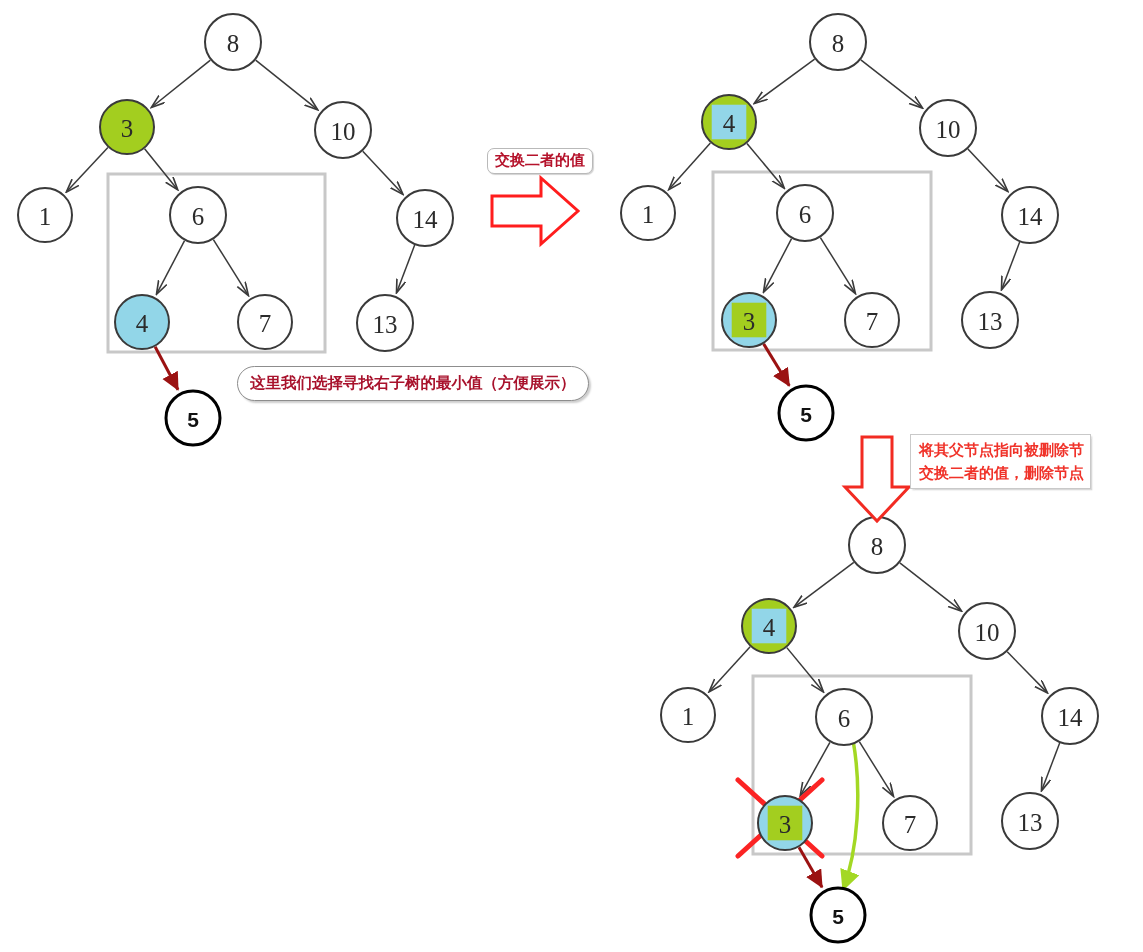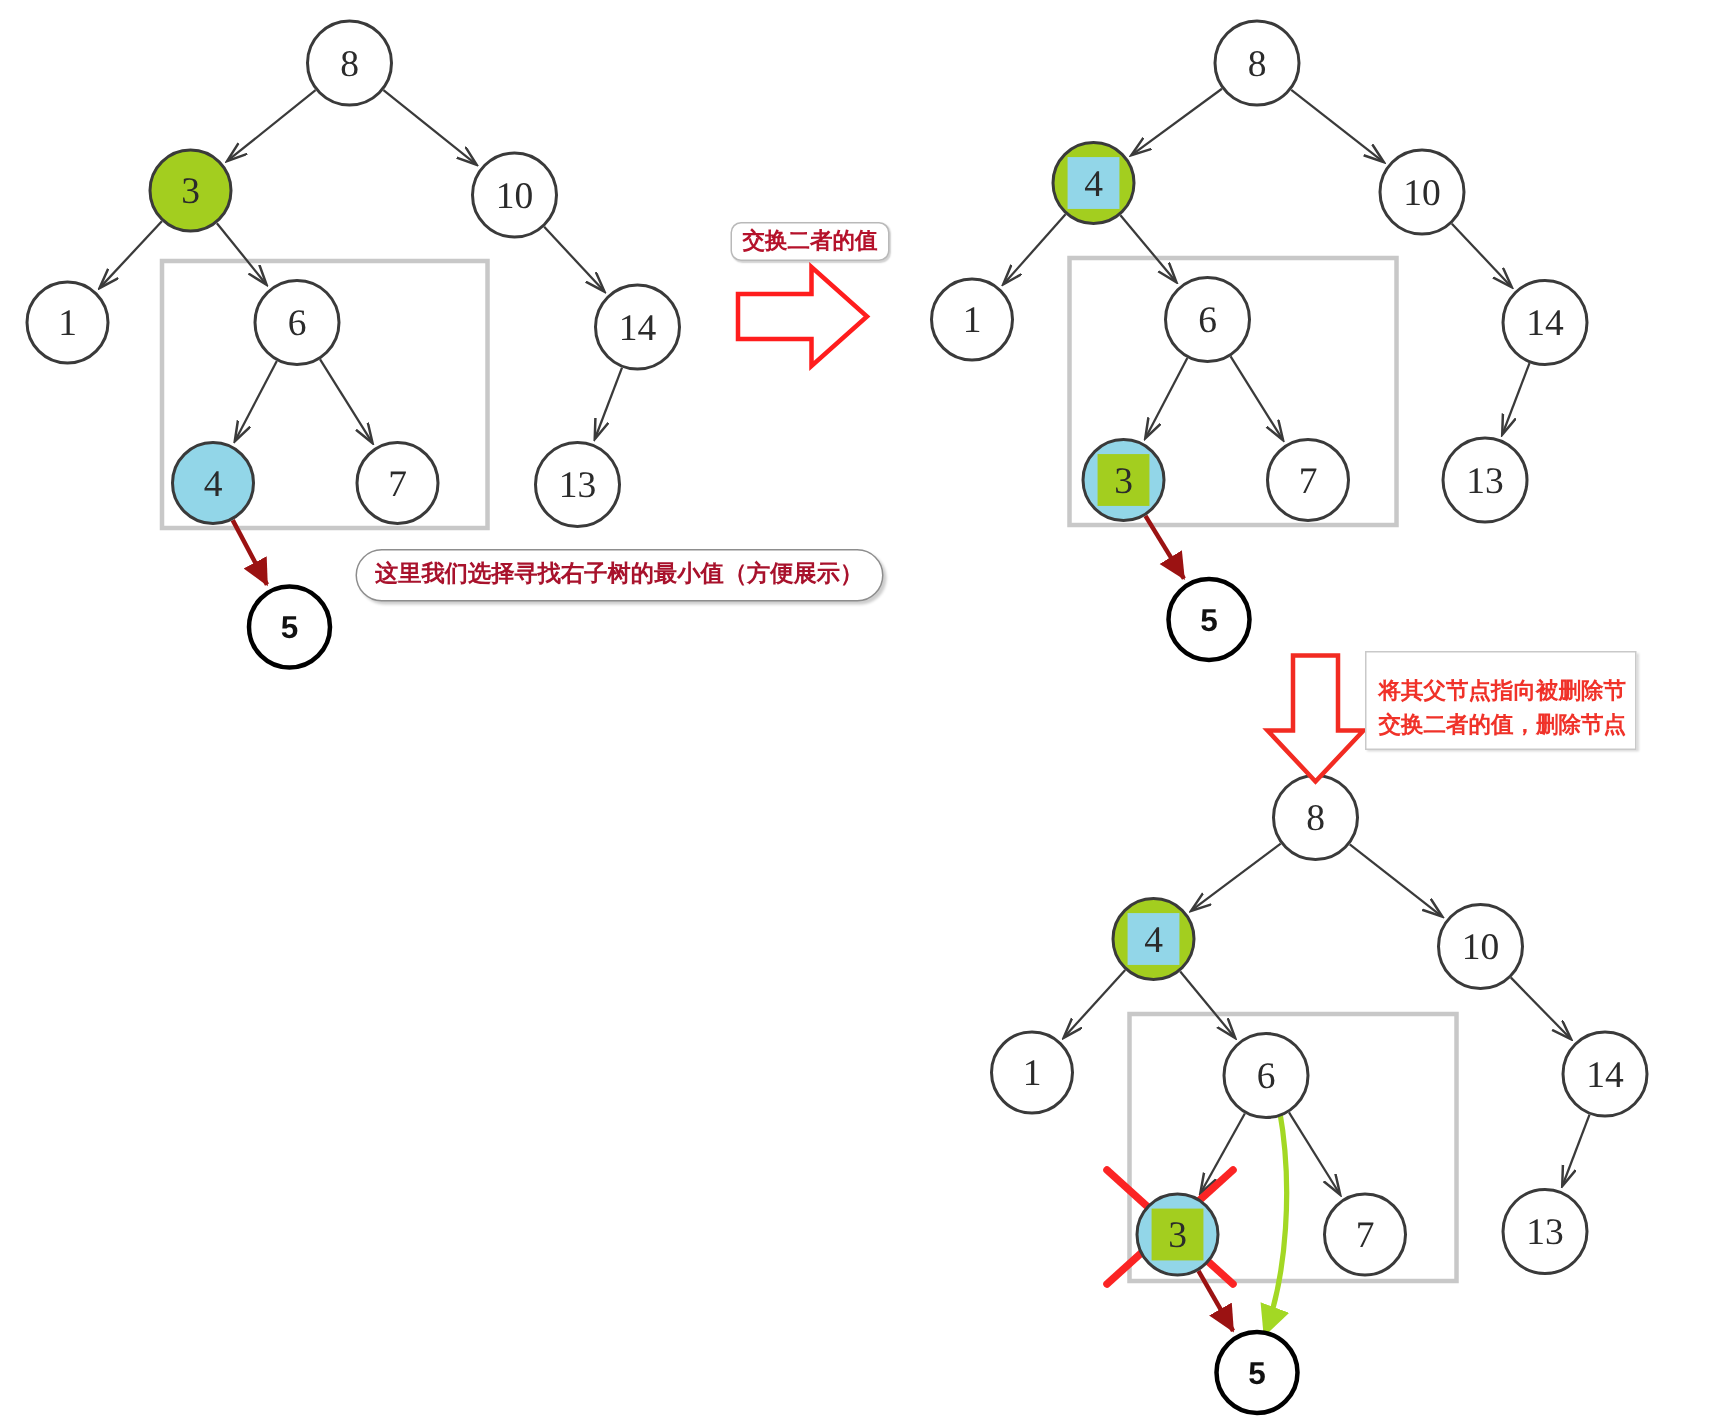--- a/index.html
+++ b/index.html
@@ -45,21 +45,21 @@
   }
   .bubble .line1{
     color:#a8122c;font-weight:bold;font-size:15.5px;white-space:nowrap;line-height:20px;
   }
   .bubble .line2,.bubble .line3{
     color:#fa0f0f;font-weight:bold;font-size:15.5px;white-space:nowrap;line-height:21px;
     padding-left:10px;
   }
   .right-note{
     border:1.6px solid #c9c9c9;
-    padding:14px 6px 4px 8px;
+    padding:3px 6px 4px 8px;
     color:#f03229;font-weight:bold;font-size:15px;line-height:23px;
     box-shadow:1.5px 1.5px 1.5px rgba(0,0,0,.15);
   }
   .right-note div{white-space:nowrap;}
 </style>
 </head>
 <body>
 
 <div id="stage">
 

